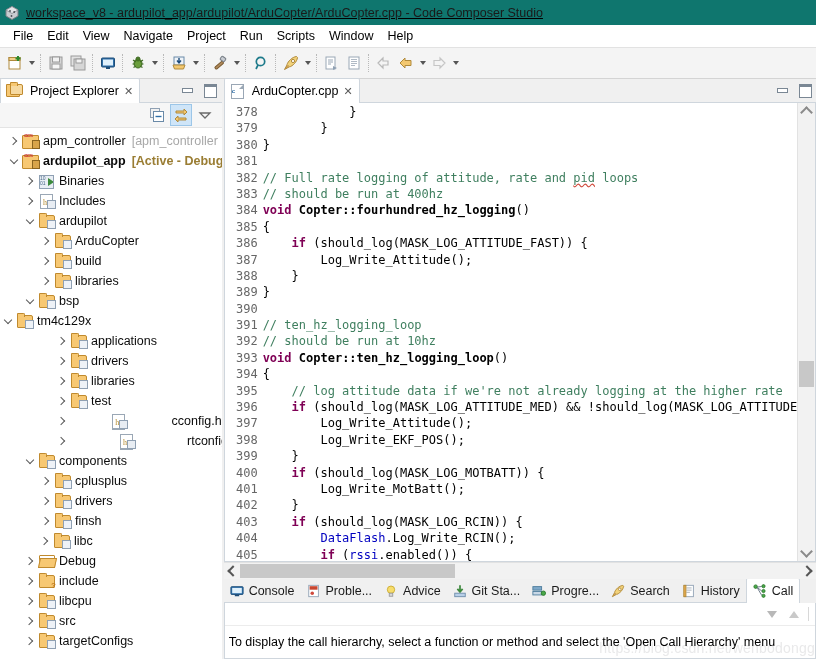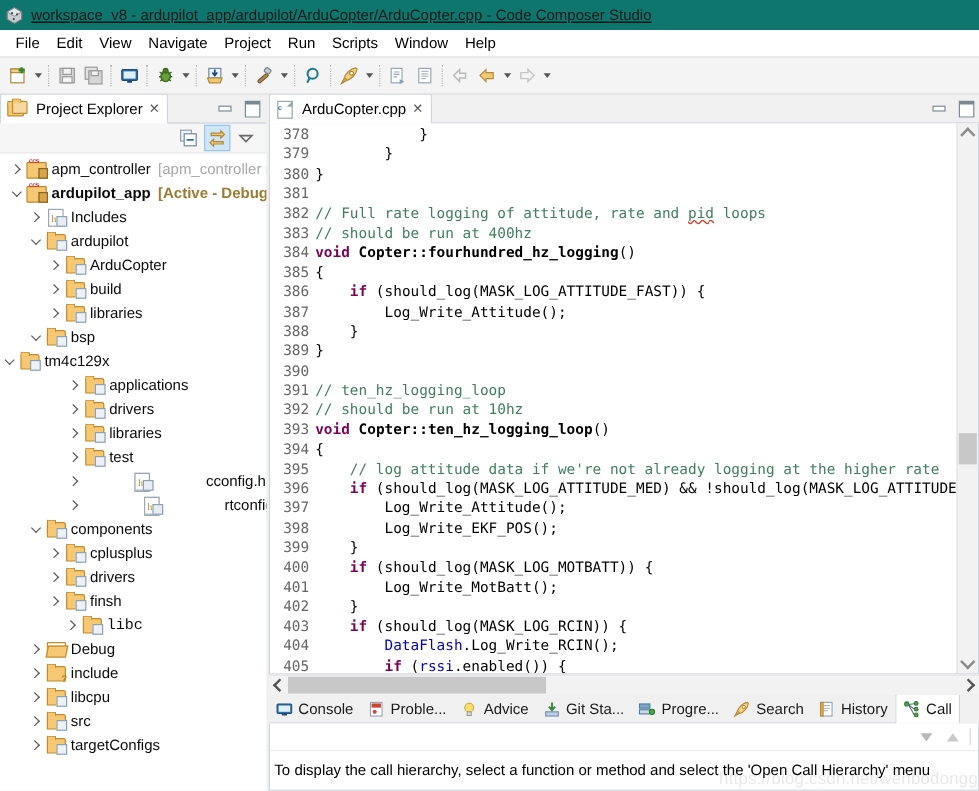--- a/index.html
+++ b/index.html
@@ -732,20 +732,29 @@
               <span class="ico-lock"></span>
             </span>
             <span class="tree-label bold">ardupilot_app</span>
             <span class="tree-suffix active">[Active - Debug]</span>
           </div>
           <div class="tree-row" style="padding-left: 22px;">
             <span class="twisty collapsed">
               <i></i>
             </span>
             <span class="tree-icon">
+              <span class="ico-bin">10<br>01</span>
+            </span>
+            <span class="tree-label">Binaries</span>
+          </div>
+          <div class="tree-row" style="padding-left: 22px;">
+            <span class="twisty collapsed">
+              <i></i>
+            </span>
+            <span class="tree-icon">
               <span class="ico-incl"></span>
               <span class="ico-file-badge"></span>
             </span>
             <span class="tree-label">Includes</span>
           </div>
           <div class="tree-row" style="padding-left: 22px;">
             <span class="twisty expanded">
               <i></i>
             </span>
             <span class="tree-icon">
@@ -899,21 +908,21 @@
           <div class="tree-row" style="padding-left: 38px;">
             <span class="twisty collapsed">
               <i></i>
             </span>
             <span class="tree-icon">
               <span class="ico-folder"></span>
               <span class="ico-folder-badge"></span>
             </span>
             <span class="tree-label">finsh</span>
           </div>
-          <div class="tree-row" style="padding-left: 52px; font-family: Liberation Mono, monospace;">
+          <div class="tree-row" style="padding-left: 37px;">
             <span class="twisty collapsed">
               <i></i>
             </span>
             <span class="tree-icon">
               <span class="ico-folder"></span>
               <span class="ico-folder-badge"></span>
             </span>
             <span class="tree-label">libc</span>
           </div>
           <div class="tree-row" style="padding-left: 22px;">

